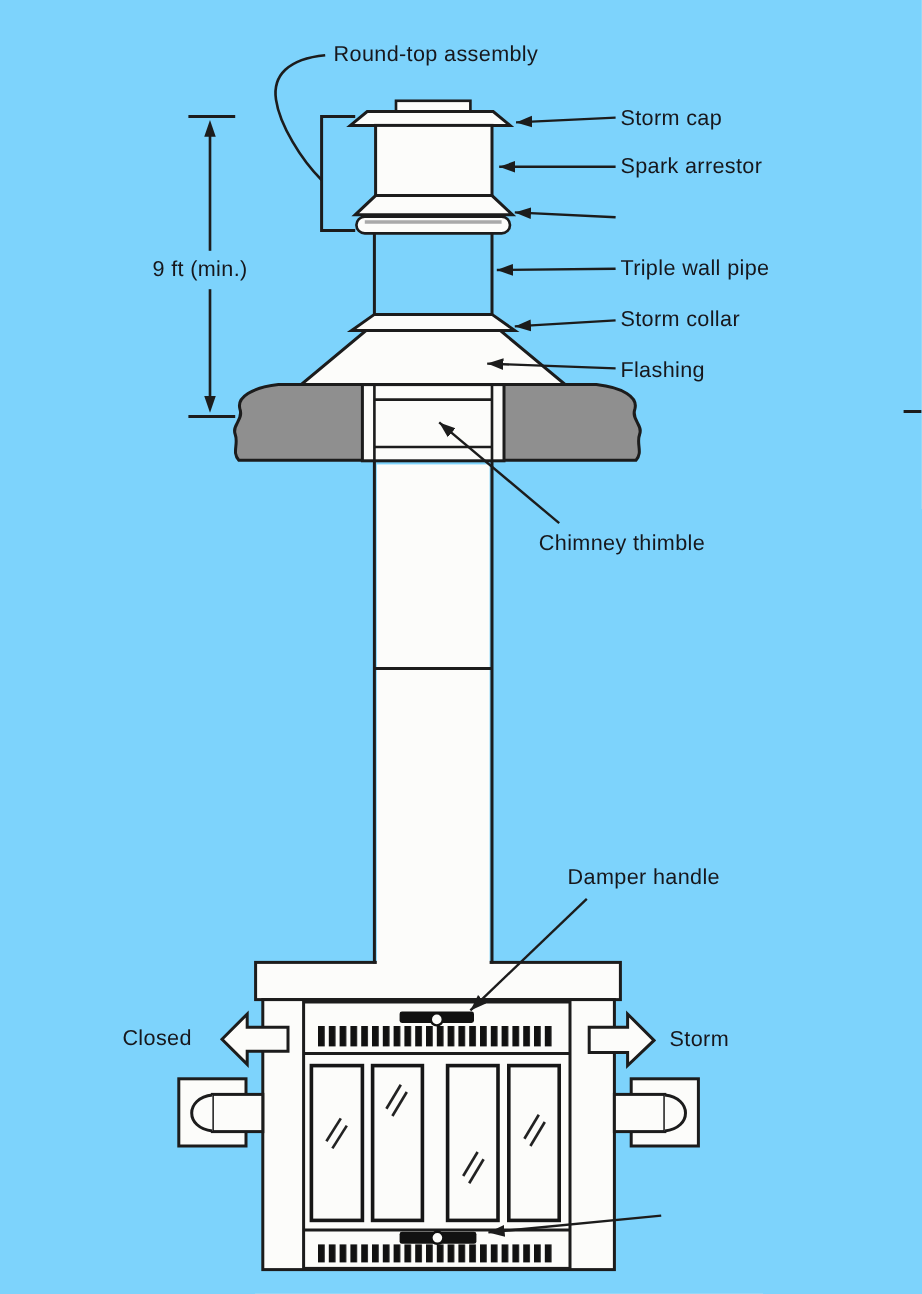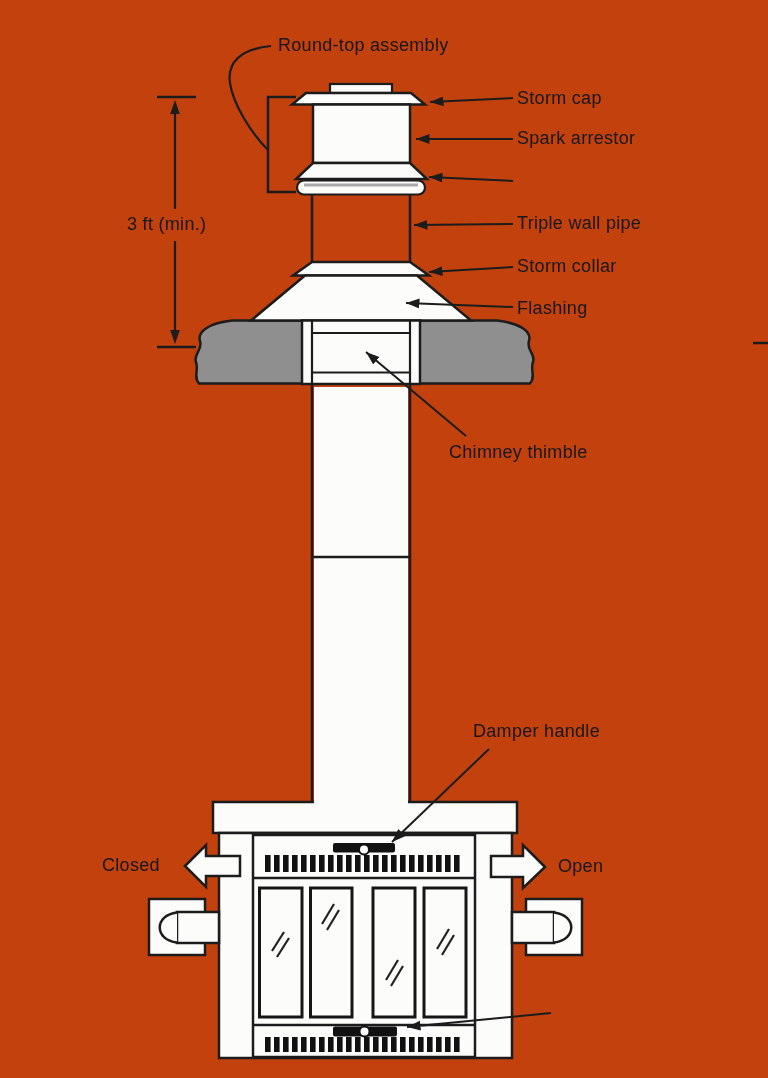--- a/index.html
+++ b/index.html
@@ -1,20 +1,20 @@
 <!DOCTYPE html>
 <html><head>
 <meta charset="utf-8">
 <style>
   html,body{margin:0;padding:0;}
   body{background:#e8e8e8;}
   #canvas{
     position:relative;
     width:768px;height:1078px;
-    background:#c2410c;
+    background:#7dd3fc;
     overflow:hidden;
     font-family:"Liberation Sans",sans-serif;
   }
   #art{position:absolute;left:0;top:0;}
   .label{
     position:absolute;
     font-size:18px;line-height:21px;
     letter-spacing:.3px;
     color:#17171c;
     white-space:nowrap;
@@ -156,24 +156,24 @@
 
   <div class="label" style="left:517px;top:128px">Spark arrestor</div>
 
 
   <div class="label" style="left:517px;top:213px">Triple wall pipe</div>
 
   <div class="label" style="left:517px;top:256px">Storm collar</div>
 
   <div class="label" style="left:517px;top:298px">Flashing</div>
 
-  <div class="label" style="left:127px;top:214px">3 ft (min.)</div>
+  <div class="label" style="left:127px;top:214px">9 ft (min.)</div>
 
   <div class="label" style="left:449px;top:442px">Chimney thimble</div>
 
   <div class="label" style="left:473px;top:721px">Damper handle</div>
 
   <div class="label" style="left:102px;top:855px">Closed</div>
 
-  <div class="label" style="left:558px;top:856px">Open</div>
+  <div class="label" style="left:558px;top:856px">Storm</div>
 
 
 </div>
 
 </body></html>

